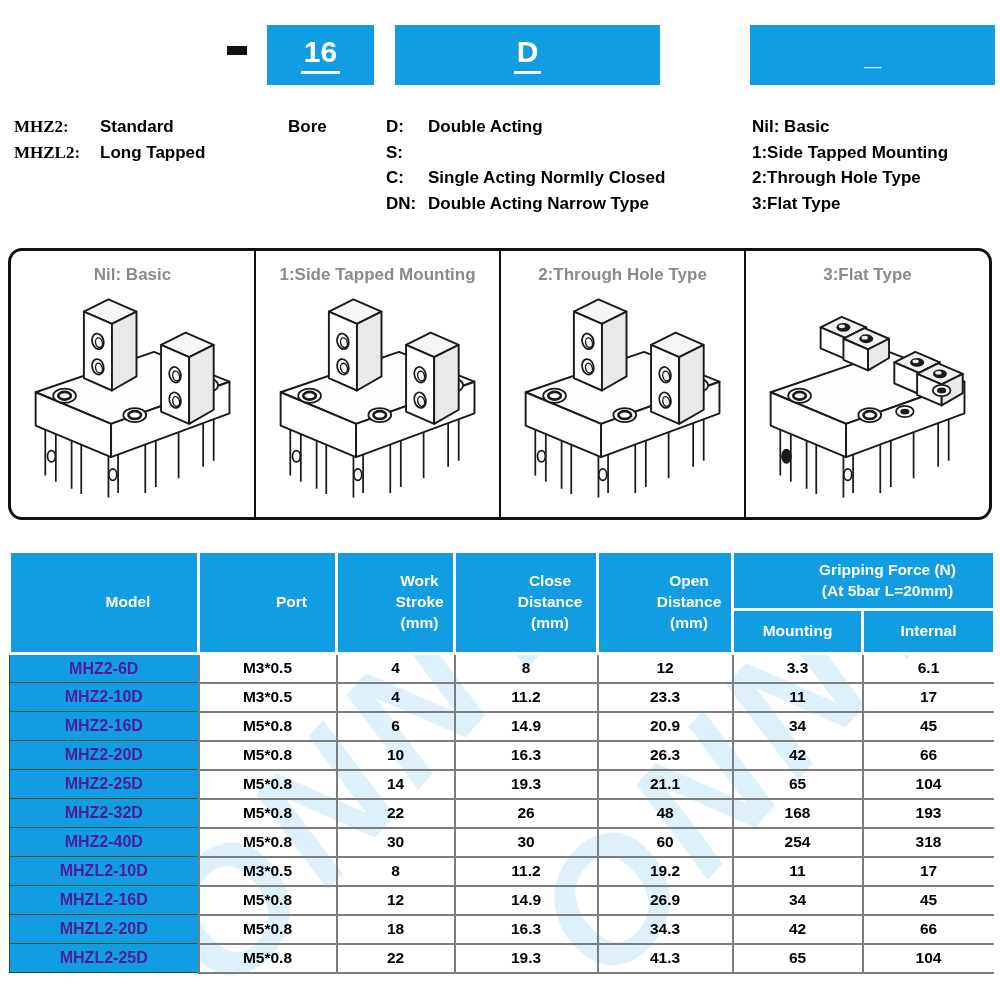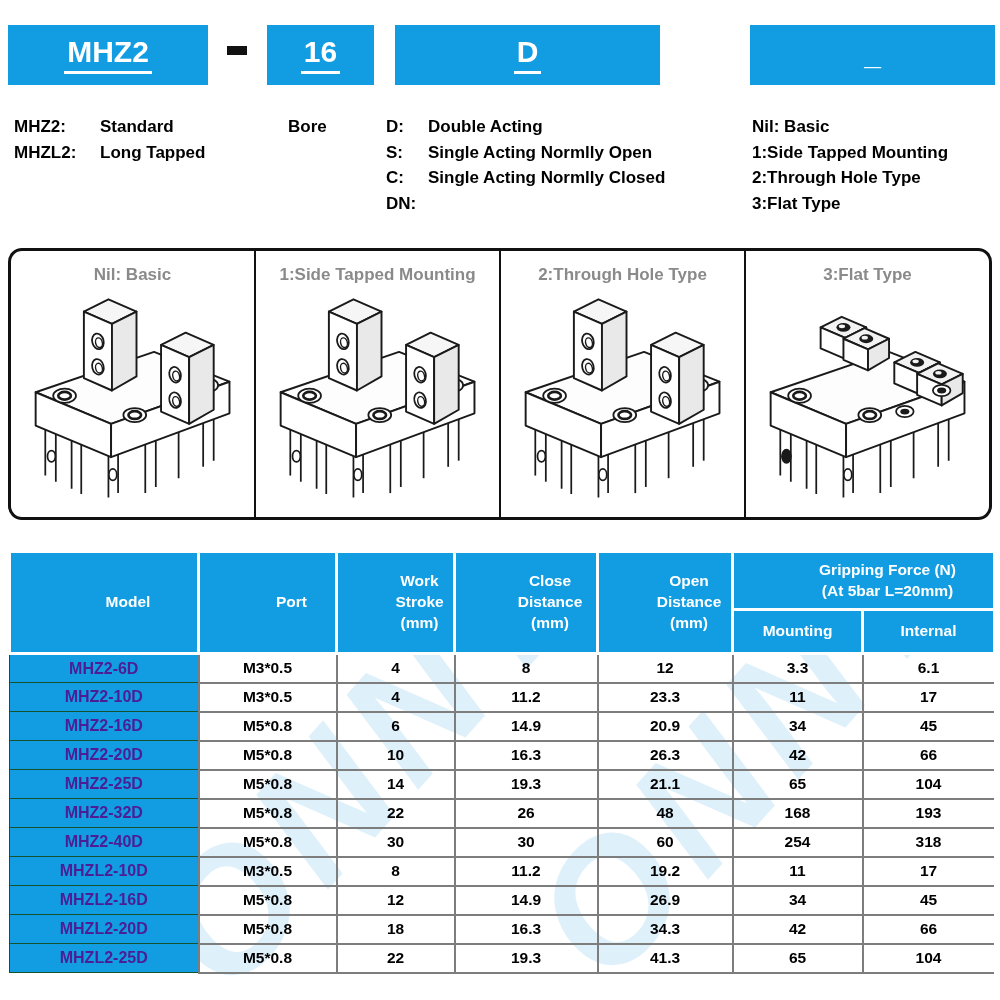--- a/index.html
+++ b/index.html
@@ -36,21 +36,21 @@
     position: absolute;
     left: 227px; top: 46px;
     width: 20px; height: 9px;
     background: #111;
   }
 
   
   .legend { position: absolute; top: 114px; font-size: 17px; font-weight: 700; color: #000; line-height: 25.5px; }
   #legend-series { left: 14px; }
   #legend-series .row { display: flex; }
-  #legend-series .k { width: 86px; }
+  #legend-series .k { width: 86px; font-family: Liberation Serif, serif; }
   #legend-bore { left: 288px; }
   #legend-action { left: 386px; }
   #legend-action .row { display: flex; }
   #legend-action .k { min-width: 34px; margin-right: 8px; }
   #legend-mount { left: 752px; }
 
   
   .panels {
     position: absolute;
     left: 8px; top: 248px;
@@ -126,23 +126,20 @@
     font-size: 15.5px;
     font-weight: 700;
     height: 29px;
   }
 </style>
 </head>
 <body>
 
 <div class="page">
 
-  <div class="code-box" id="box-series">
-    <span class="u">MHZ2</span>
-  </div>
   <div class="code-dash"></div>
   <div class="code-box" id="box-bore">
     <span class="u">16</span>
   </div>
   <div class="code-box" id="box-action">
     <span class="u">D</span>
   </div>
   <div class="code-box" id="box-mount">
     <span class="nu">_</span>
   </div>
@@ -160,28 +157,28 @@
 
   <div class="legend" id="legend-bore">Bore</div>
 
   <div class="legend" id="legend-action">
     <div class="row">
       <span class="k">D:</span>
       <span>Double Acting</span>
     </div>
     <div class="row">
       <span class="k">S:</span>
-      <span>Single Acting Normlly Open</span>
     </div>
     <div class="row">
       <span class="k">C:</span>
       <span>Single Acting Normlly Closed</span>
     </div>
     <div class="row">
       <span class="k">DN:</span>
+      <span>Double Acting Narrow Type</span>
     </div>
   </div>
 
   <div class="legend" id="legend-mount">
     <div>Nil: Basic</div>
     <div>1:Side Tapped Mounting</div>
     <div>2:Through Hole Type</div>
     <div>3:Flat Type</div>
   </div>
 

